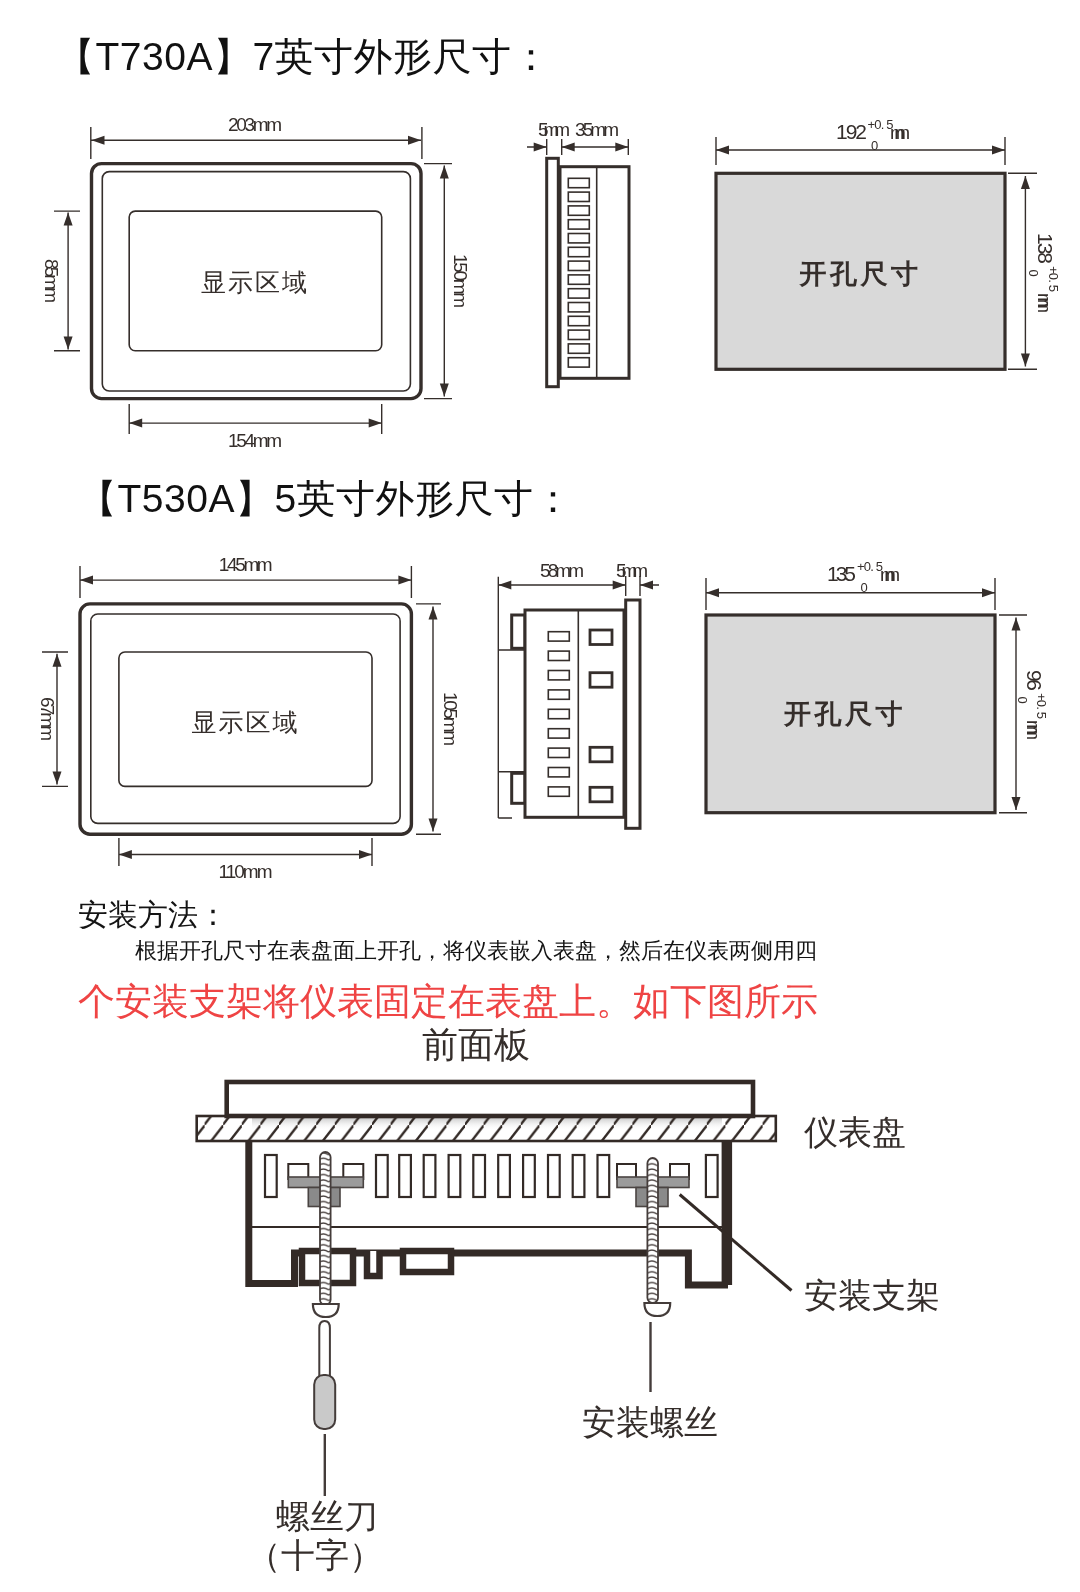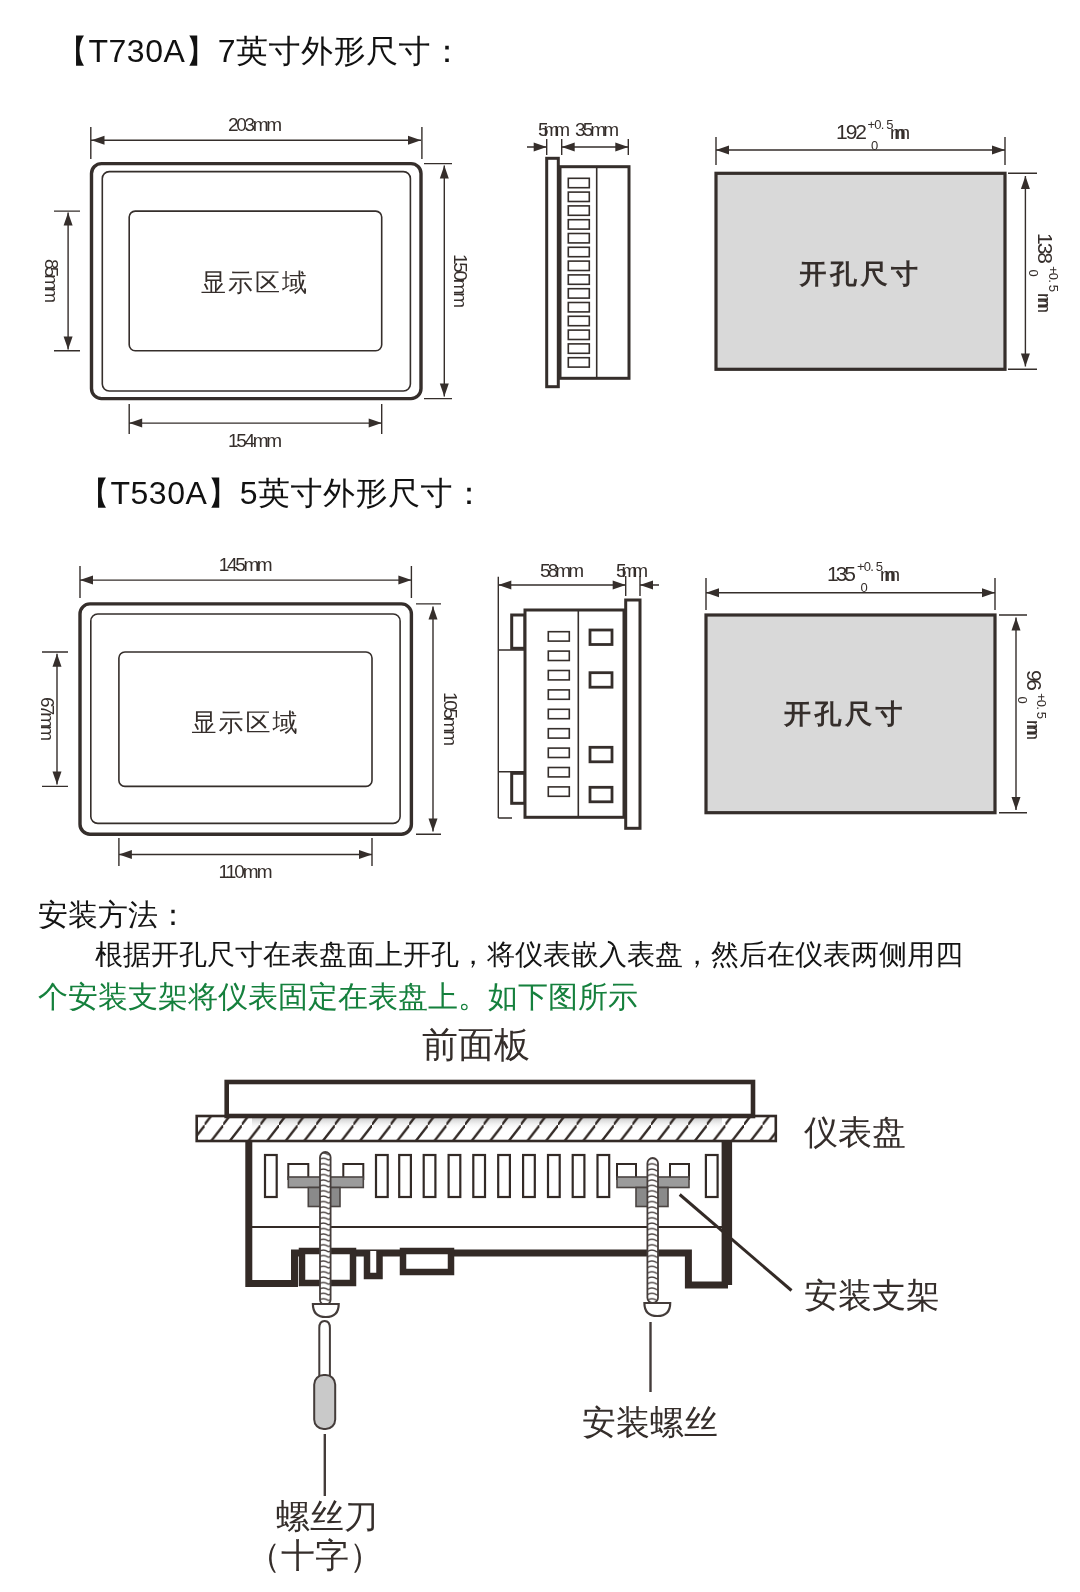--- a/index.html
+++ b/index.html
@@ -1,23 +1,23 @@
 <!DOCTYPE html>
 <html><head>
 <meta charset="utf-8">
 <style>
   html,body{margin:0;padding:0;background:#ffffff;}
   #page{position:relative;width:1080px;height:1592px;background:#ffffff;overflow:hidden;
         font-family:"Liberation Sans","DejaVu Sans",sans-serif;}
   .title{position:absolute;font-family:"Liberation Sans","DejaVu Sans",sans-serif;
-         font-size:32px;font-weight:500;color:#111;letter-spacing:0.5px;white-space:nowrap;}
-  .serif{font-family:"Liberation Serif","DejaVu Serif",serif;}
+         font-size:39px;font-weight:500;color:#111;letter-spacing:0.5px;white-space:nowrap;}
+  .serif{font-family:"Liberation Serif","DejaVu Serif",serif;margin-left:40px;}
   .para-head{position:absolute;left:38px;top:895px;font-size:30px;color:#141414;white-space:nowrap;}
-  .para-line1{position:absolute;left:95px;top:936px;font-size:28px;color:#141414;white-space:nowrap;}
-  .para-line2{position:absolute;left:38px;top:977px;font-size:30px;color:#15803d;white-space:nowrap;}
+  .para-line1{position:absolute;left:95px;top:936px;font-size:22px;color:#141414;white-space:nowrap;}
+  .para-line2{position:absolute;left:38px;top:977px;font-size:37px;color:#ef4444;white-space:nowrap;}
   svg{position:absolute;left:0;display:block;}
   svg text{fill:#352e2b;}
   .dimtxt{font-family:"Liberation Sans","DejaVu Sans",sans-serif;font-size:19px;}
   .dimbig{font-family:"Liberation Sans","DejaVu Sans",sans-serif;font-size:21px;}
   .dimtol{font-family:"Liberation Sans","DejaVu Sans",sans-serif;font-size:13px;}
   .cjk{font-family:"Liberation Serif","DejaVu Serif",serif;}
 </style>
 </head>
 <body>
 

